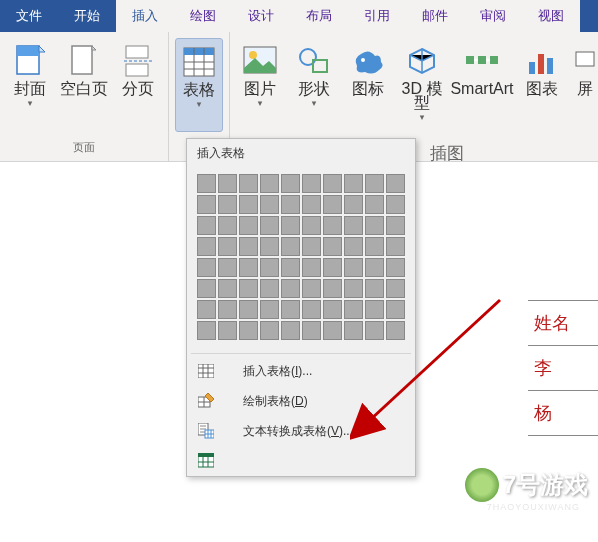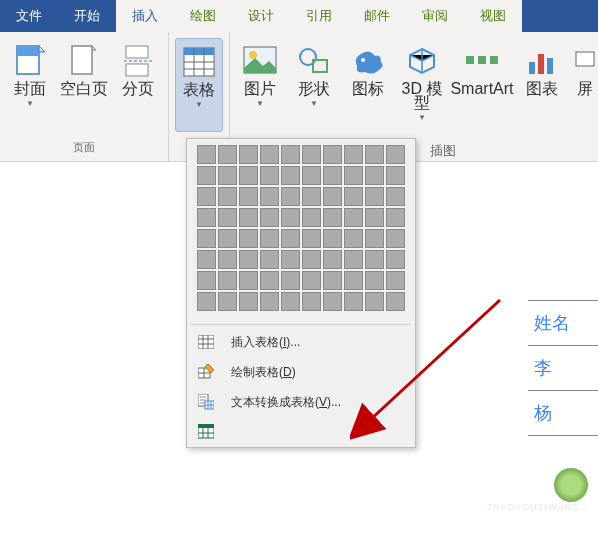--- a/index.html
+++ b/index.html
@@ -1,63 +1,64 @@
 <!DOCTYPE html>
 <html><head>
 <meta charset="utf-8">
 <style>
 * { margin: 0; padding: 0; box-sizing: border-box; font-family: "Microsoft YaHei", sans-serif; }
 body { width: 598px; height: 542px; background: #fff; overflow: hidden; position: relative; }
 
 .tabs { display: flex; background: #2b579a; height: 32px; }
 .tab { padding: 0 16px; color: #fff; font-size: 13px; line-height: 32px; cursor: pointer; }
-.tab.light { background: #f3f2f1; color: #4d7c0f; }
+.tab.light { background: #f3f2f1; color: #4c1d95; }
 .tab.active { background: #f3f2f1; color: #2b579a; font-weight: 500; }
 
 .ribbon { display: flex; background: #f3f2f1; border-bottom: 1px solid #d4d4d4; height: 130px; }
 .group { display: flex; flex-direction: column; align-items: center; padding: 4px 0 2px; border-right: 1px solid #d4d4d4; }
 .group-items { display: flex; flex: 1; align-items: flex-start; padding: 2px 6px; gap: 6px; }
 .group-label { font-size: 11px; color: #666; padding: 2px 0 4px; }
 
 .ribbon-btn { display: flex; flex-direction: column; align-items: center; justify-content: flex-start; width: 48px; height: 94px; cursor: pointer; padding-top: 4px; border-radius: 3px; }
 .ribbon-btn.active { background: #c8d4e8; border: 1px solid #9fb5d8; }
 .ribbon-icon { width: 36px; height: 38px; display: flex; align-items: center; justify-content: center; }
 .ribbon-caption { font-size: 16px; color: #333; text-align: center; margin-top: 2px; line-height: 14px; }
 .ribbon-caret { font-size: 9px; color: #666; margin-top: 2px; }
 
 .dropdown { position: absolute; left: 186px; top: 138px; width: 230px; background: #f0f0f0; border: 1px solid #bcbcbc; box-shadow: 2px 2px 6px rgba(0,0,0,.25); z-index: 10; }
 .dropdown-title { font-size: 12px; padding: 6px 10px; color: #333; background: #f0f0f0; }
 .grid-picker { padding: 6px 10px 10px; display: grid; grid-template-columns: repeat(10, 20px); grid-template-rows: repeat(8, 20px); gap: 1px; }
 .grid-cell { width: 19px; height: 19px; background: #ababab; border: 1px solid #888; cursor: pointer; }
 .dropdown-sep { height: 1px; background: #d4d4d4; margin: 2px 4px; }
-.dropdown-item { display: flex; align-items: center; padding: 6px 10px; font-size: 12px; color: #333; cursor: pointer; gap: 16px; }
+.dropdown-item { display: flex; align-items: center; padding: 6px 10px; font-size: 12px; color: #333; cursor: pointer; gap: 28px; }
 .menu-icon { width: 18px; height: 18px; display: inline-flex; align-items: center; justify-content: center; }
 .menu-chevron { margin-left: auto; font-size: 10px; color: #666; }
 .underline { text-decoration: underline; }
 
 .doc-area { position: absolute; right: 0; top: 300px; width: 70px; background: #fff; }
-.doc-row { border-top: 1px solid #888; padding: 10px 6px; font-size: 18px; color: #3b82f6; }
+.doc-row { border-top: 1px solid #888; padding: 10px 6px; font-size: 18px; color: #b91c1c; }
 
 .watermark { position: absolute; right: 10px; bottom: 40px; font-size: 24px; font-weight: bold; color: #fff; text-shadow: 1px 1px 3px rgba(0,0,0,.5); opacity: .85; display: flex; align-items: center; gap: 4px; }
 .watermark-sub { position: absolute; right: 18px; bottom: 30px; font-size: 9px; color: #ddd; opacity: .7; letter-spacing: 1px; margin-left: 44px; }
 .wm-circle { width: 34px; height: 34px; border-radius: 50%; background: radial-gradient(circle, #a0d468 40%, #5a9e2f 70%); display: inline-block; }
 
 .arrow-svg { position: absolute; left: 350px; top: 280px; pointer-events: none; z-index: 20; }
 
-.illus-group-label { position: absolute; left: 430px; top: 142px; font-size: 13px; color: #666; }
+.illus-group-label { position: absolute; left: 430px; top: 142px; font-size: 17px; color: #666; }
 </style>
 </head>
 <body>
 
 <div class="tabs">
   <div class="tab">文件</div>
   <div class="tab">开始</div>
   <div class="tab active">插入</div>
   <div class="tab light">绘图</div>
   <div class="tab light">设计</div>
+  <div class="tab light">布局</div>
   <div class="tab light">引用</div>
   <div class="tab light">邮件</div>
   <div class="tab light">审阅</div>
   <div class="tab light">视图</div>
 </div>
 
 <div class="ribbon">
 
   <div class="group">
     <div class="group-items">
@@ -186,20 +187,21 @@
             </svg>
         </span>
         <span class="ribbon-caption">屏</span>
       </div>
     </div>
   </div>
 </div>
 <div class="illus-group-label">插图</div>
 
 <div class="dropdown">
+  <div class="dropdown-title">插入表格</div>
   <div class="grid-picker">
       <div class="grid-cell"></div>
       <div class="grid-cell"></div>
       <div class="grid-cell"></div>
       <div class="grid-cell"></div>
       <div class="grid-cell"></div>
       <div class="grid-cell"></div>
       <div class="grid-cell"></div>
       <div class="grid-cell"></div>
       <div class="grid-cell"></div>
@@ -337,14 +339,15 @@
   <defs>
       <marker id="ah" markerWidth="12" markerHeight="12" refX="2" refY="6" orient="auto">
         <path d="M0 0 L12 6 L0 12 Z" fill="#c00000"></path>
       </marker>
     </defs>
   <line x1="150" y1="20" x2="20" y2="140" stroke="#c00000" stroke-width="3" marker-end="url(#ah)"></line>
 </svg>
 
 <div class="watermark">
   <span class="wm-circle"></span>
+  <span>7号游戏</span>
 </div>
 <div class="watermark-sub">7HAOYOUXIWANG</div>
 
 </body></html>

